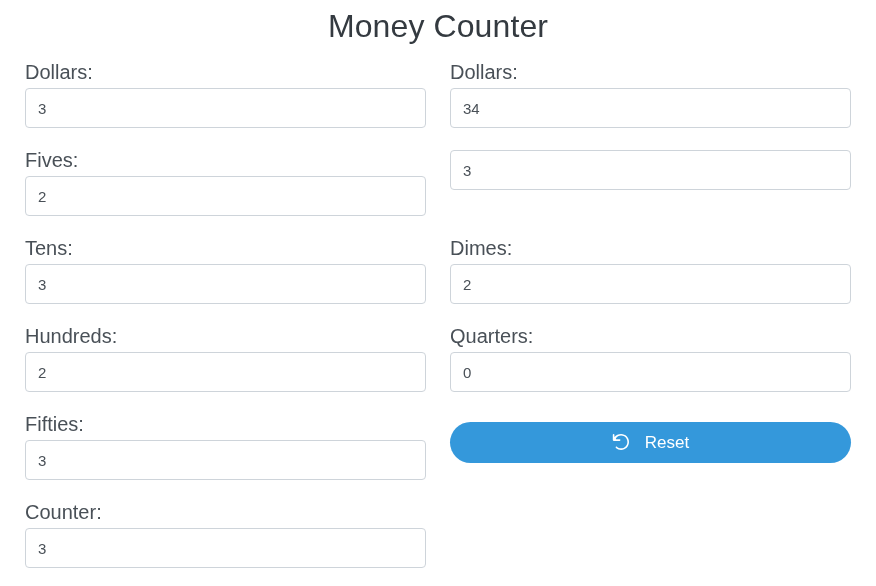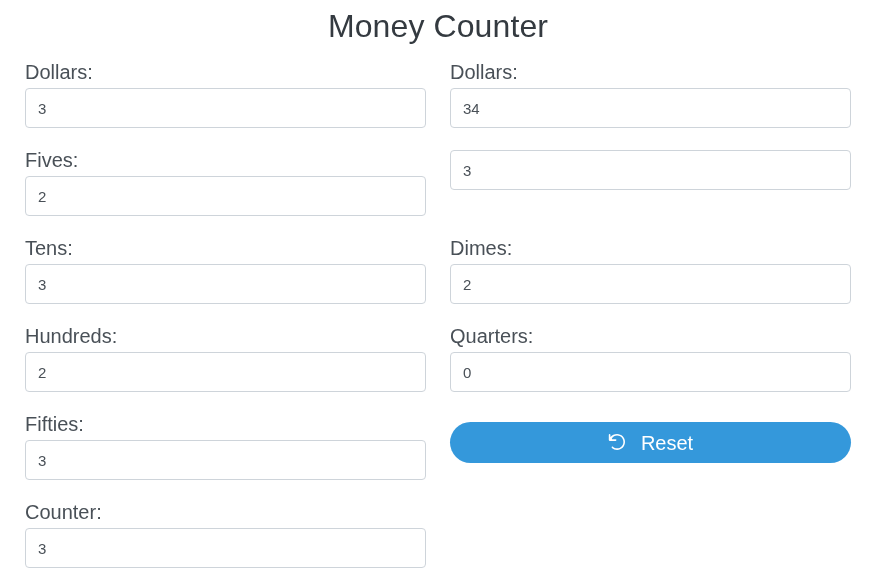--- a/index.html
+++ b/index.html
@@ -99,21 +99,21 @@
     justify-content: center;
     gap: 16px;
     width: 100%;
     height: 41px;
     margin-top: 22px;
     border: none;
     border-radius: 21px;
     background-color: #3498db;
     color: #ffffff;
     font-family: "Liberation Sans", sans-serif;
-    font-size: 20px;
+    font-size: 17px;
     line-height: 20px;
     cursor: pointer;
     padding: 0;
   }
 
   .reset-icon {
     display: inline-block;
     width: 17px;
     height: 17px;
     flex: 0 0 auto;

